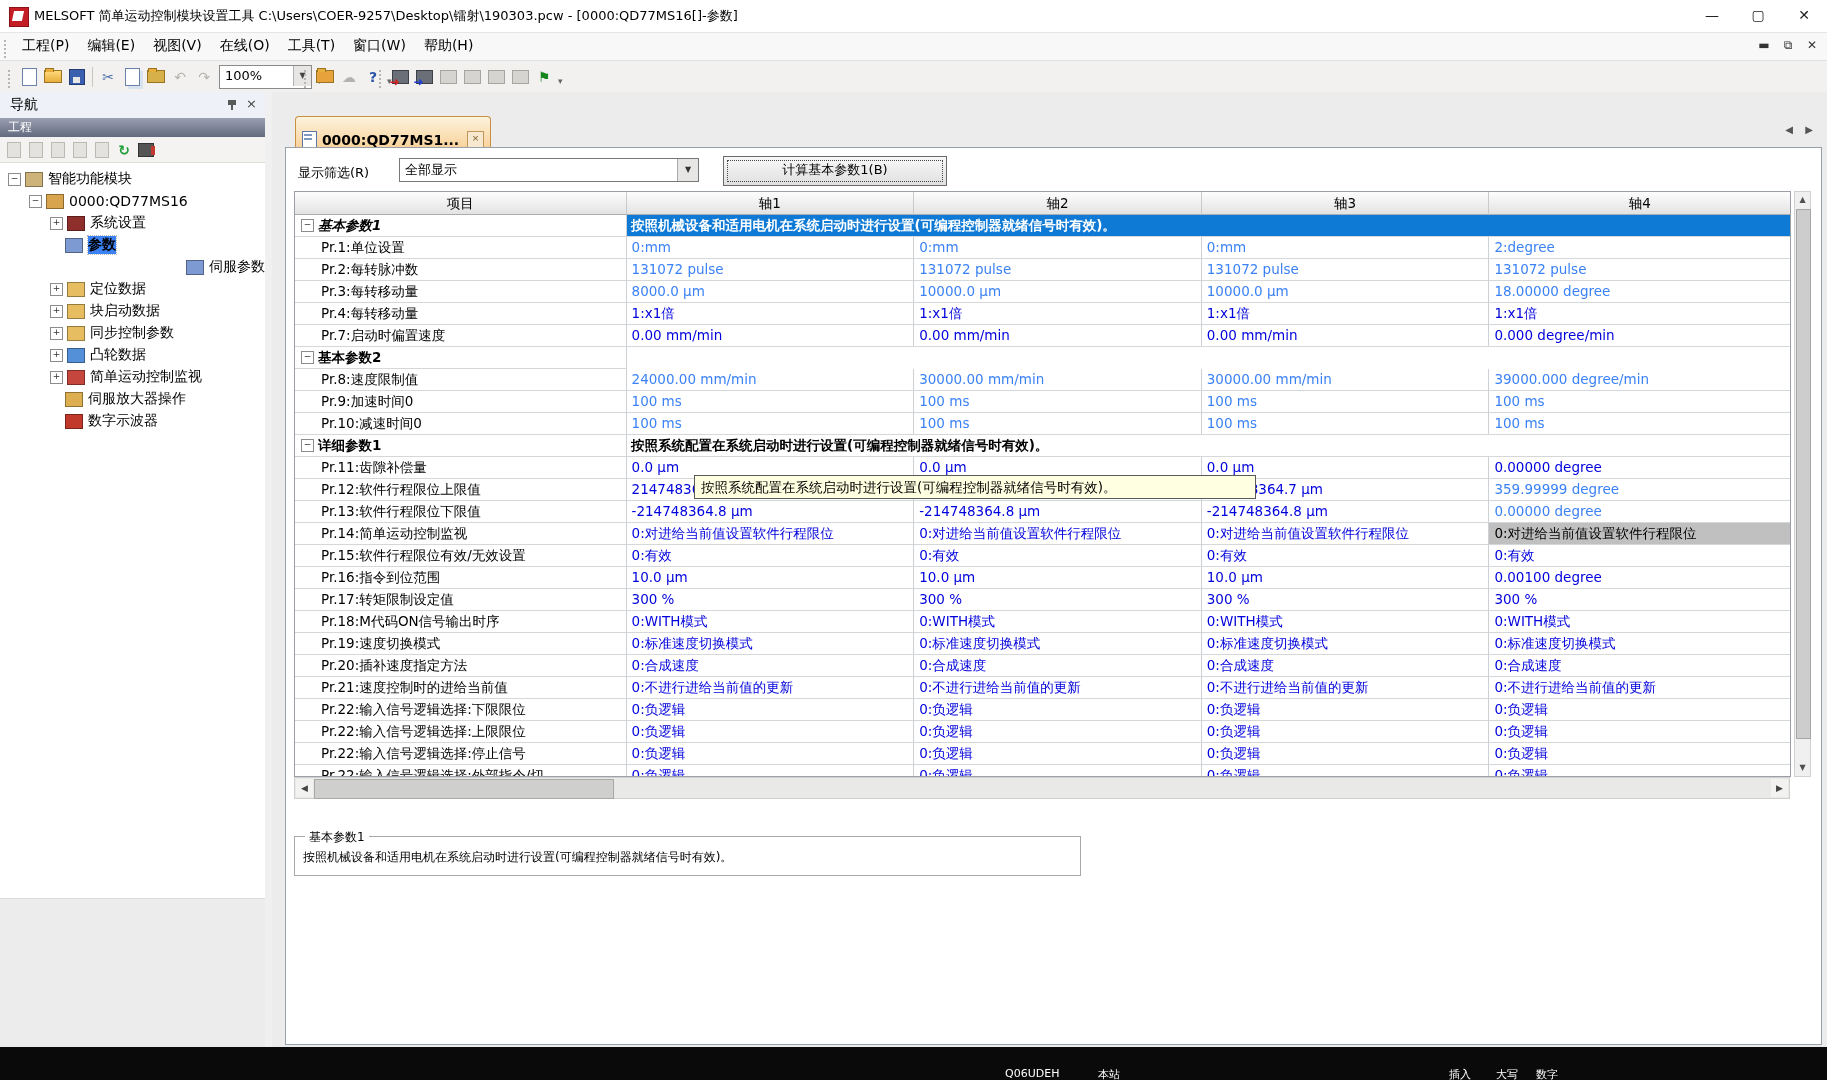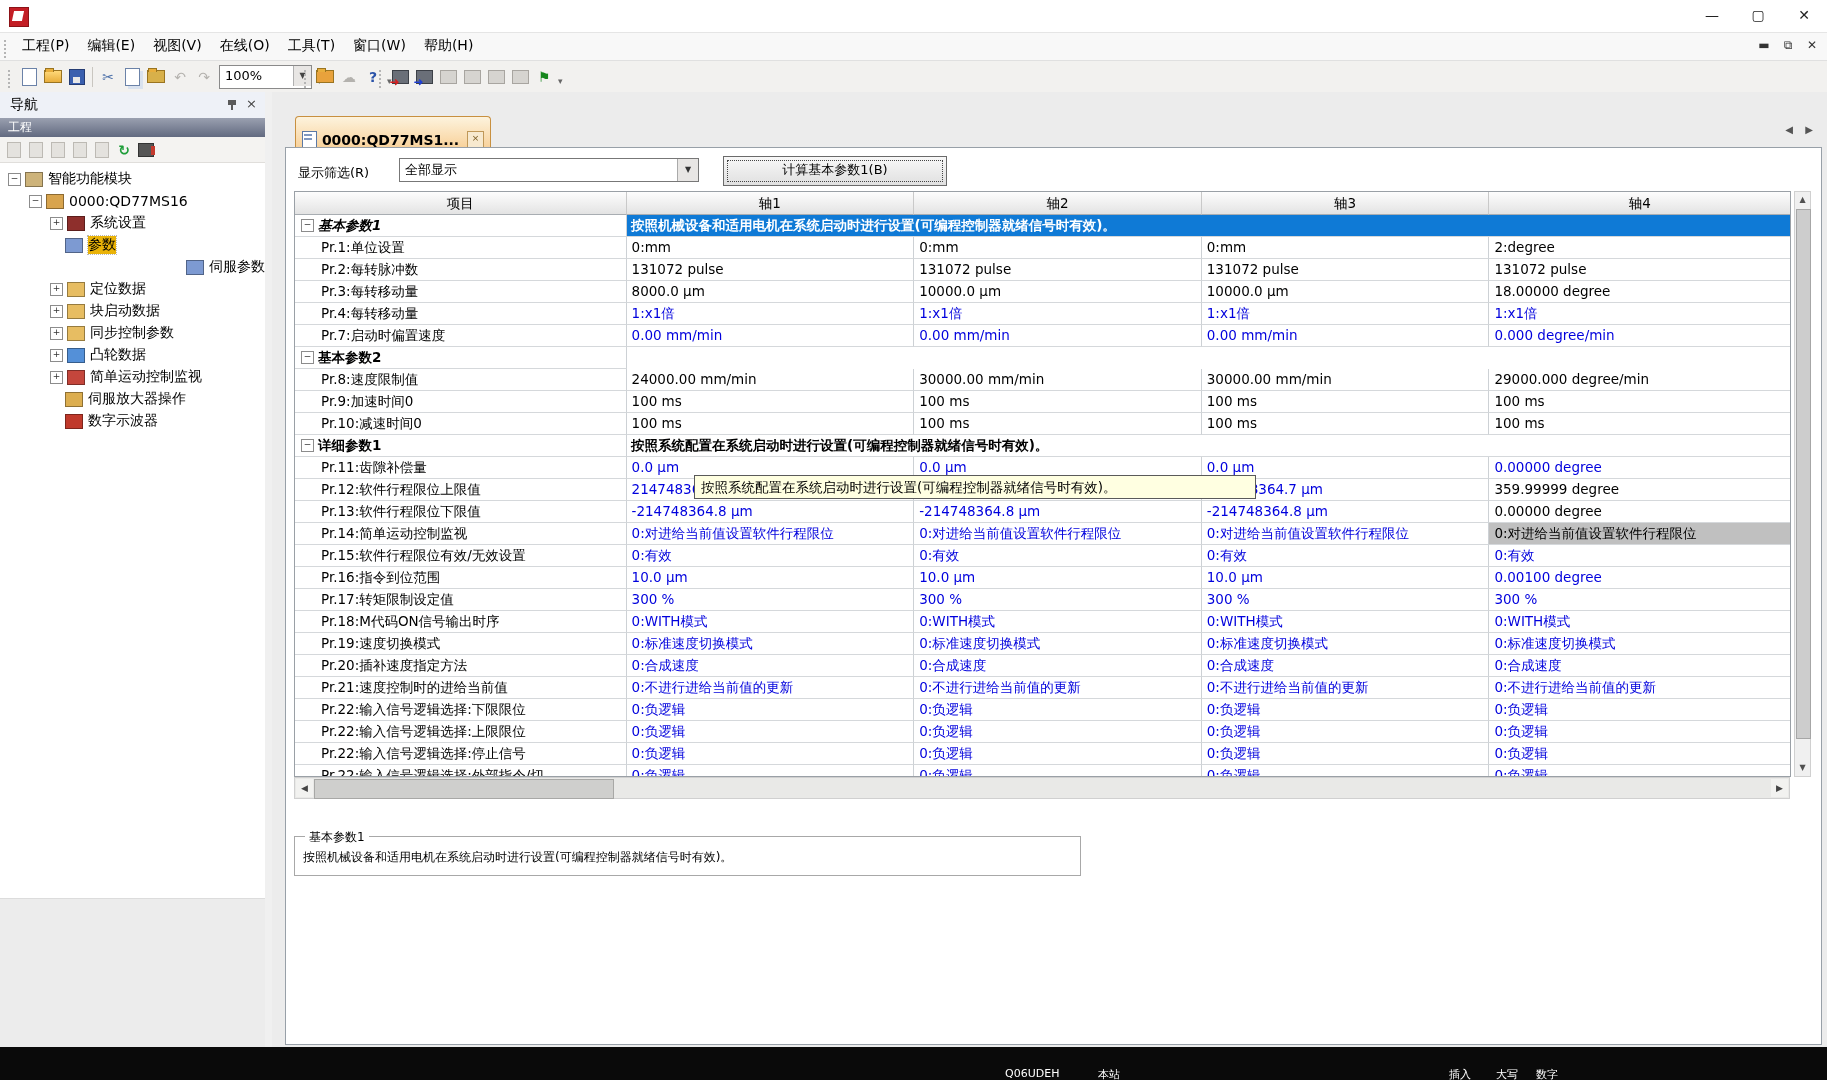--- a/index.html
+++ b/index.html
@@ -50,21 +50,21 @@
   .ic-clip{width:12px;height:14px;background:#e4e2de;border:1px solid #bdbab4;}
   .ic-refresh{color:#1f9e3a;font-size:14px;font-weight:bold;}
   .ic-navmod{width:14px;height:12px;background:#555;border:1px solid #333;position:relative;}
   .ic-navmod::after{content:"";position:absolute;right:-2px;top:2px;width:4px;height:9px;background:#c43a2e;}
   #tree{position:absolute;left:0;top:76px;width:100%;bottom:150px;overflow:hidden;}
   .trow-n{height:22px;display:flex;align-items:center;white-space:nowrap;}
   .exp-box{width:11px;height:11px;border:1px solid #8c8c8c;background:#fff;font-size:9px;line-height:9px;text-align:center;color:#333;margin-right:4px;flex:0 0 auto;}
   .exp-none{width:15px;flex:0 0 auto;}
   .nicon{width:16px;height:13px;margin-right:5px;flex:0 0 auto;border:1px solid rgba(0,0,0,.35);}
   .tlabel{font-size:14px;}
-  .tlabel.sel{background:#eab308;outline:1px dotted #b8b8b8;}
+  .tlabel.sel{background:#3b82f6;outline:1px dotted #b8b8b8;font-weight:bold;}
   #nav-bottom{position:absolute;left:0;bottom:0;width:100%;height:148px;background:#ececec;border-top:1px solid #dcdcdc;}
   #splitter{position:absolute;left:265px;top:92px;width:7px;bottom:33px;background:#f0f0f0;}
   
   #docarea{position:absolute;left:272px;top:92px;right:0;bottom:33px;background:#ececec;}
   #tabrow{position:absolute;left:0;top:24px;width:100%;height:31px;}
   #tab{position:absolute;left:23px;top:0;width:196px;height:46px;background:linear-gradient(#fdf3dd,#f6c27c);border:1px solid #c89040;border-bottom:none;border-radius:4px 4px 0 0;display:flex;align-items:center;padding:0 6px;box-sizing:border-box;}
   #tab-icon{width:13px;height:15px;background:#fff;border:1px solid #5b79a6;margin-right:5px;position:relative;}
   #tab-icon::after{content:"";position:absolute;left:1px;top:2px;width:8px;height:2px;background:#7f98c0;box-shadow:0 4px 0 #7f98c0;}
   #tab-label{font-weight:bold;font-size:14px;}
   #tab-close{margin-left:8px;width:15px;height:15px;background:#f7e9cf;border:1px solid #c09858;font-size:9px;line-height:13px;text-align:center;color:#7a5a20;}
@@ -83,21 +83,21 @@
   .hcell{box-sizing:border-box;border-right:1px solid #c9c9c9;border-bottom:1px solid #a8adb2;background:linear-gradient(#fdfdfd,#e3e3e3);text-align:center;line-height:22px;font-size:13.5px;}
   .trow{display:flex;height:22px;}
   .cell{box-sizing:border-box;border-right:1px solid #cdd1d5;border-bottom:1px solid #d5d8db;line-height:21px;overflow:hidden;white-space:nowrap;font-size:13.5px;}
   .w0{width:332px;} .w1{width:288px;} .w2{width:288px;} .w3{width:288px;} .w4{width:301px;border-right:none;}
   .item-cell{padding-left:4px;display:flex;align-items:center;}
   .exp{width:11px;height:11px;border:1px solid #8c8c8c;background:#fff;font-size:9px;line-height:9px;text-align:center;color:#333;margin:0 4px 0 2px;flex:0 0 auto;}
   .glabel{font-weight:bold;}
   .glabel.it{font-style:italic;}
   .plabel{padding-left:22px;}
   .val-cell{padding-left:5px;}
-  .v-b{color:#0000dd;} .v-k{color:#000000;}
+  .v-b{color:#0000dd;} .v-k{color:#3b82f6;}
   .cell-sel{background:#c0c0c0;color:#000 !important;}
   .span-cell{flex:1;font-weight:bold;padding-left:4px;border-right:none;}
   .sel-blue{background:#0f7ad6;color:#fff;}
   
   #vscroll{position:absolute;left:1508px;top:43px;width:17px;height:586px;background:#f0f0f0;border:1px solid #d0d0d0;box-sizing:border-box;}
   .sbtn{position:absolute;left:0;width:15px;height:16px;background:#f0f0f0;text-align:center;font-size:8px;line-height:16px;color:#505050;}
   #vs-up{top:0;} #vs-down{bottom:0;}
   #vs-thumb{position:absolute;left:1px;top:17px;width:13px;height:528px;background:#cdcdcd;border:1px solid #a6a6a6;}
   #hscroll{position:absolute;left:8px;top:629px;width:1496px;height:22px;background:#e9e9e7;border:1px solid #d0d0d0;box-sizing:border-box;}
   #hs-left{position:absolute;left:1px;top:1px;width:17px;height:18px;text-align:center;font-size:9px;line-height:18px;color:#444;background:#f2f2f0;}
@@ -115,20 +115,21 @@
   #st-cpu{left:1005px;} #st-station{left:1098px;}
   #st-ins{left:1449px;} #st-caps{left:1496px;} #st-num{left:1536px;}
 </style>
 </head>
 <body>
 
 <div id="root">
 
   <div id="titlebar">
     <div id="app-icon"></div>
+    <span id="title-text">MELSOFT 简单运动控制模块设置工具 C:\Users\COER-9257\Desktop\镭射\190303.pcw - [0000:QD77MS16[]-参数]</span>
     <div class="wbtn" id="btn-min">—</div>
     <div class="wbtn" id="btn-max">▢</div>
     <div class="wbtn" id="btn-close">✕</div>
   </div>
 
   <div id="menubar">
     <span class="grip"></span><span class="menu-item">工程(P)</span><span class="menu-item">编辑(E)</span><span class="menu-item">视图(V)</span><span class="menu-item">在线(O)</span><span class="menu-item">工具(T)</span><span class="menu-item">窗口(W)</span><span class="menu-item">帮助(H)</span>
     <span class="mdi-ctrl" style="right:52px">▬</span>
     <span class="mdi-ctrl" style="right:28px">⧉</span>
     <span class="mdi-ctrl" style="right:4px">✕</span>
@@ -393,21 +394,21 @@
                 <span class="glabel">基本参数2</span>
               </div>
             </div>
             <div class="trow">
               <div class="cell w0 item-cell">
                 <span class="plabel">Pr.8:速度限制值</span>
               </div>
               <div class="cell val-cell w1 v-k">24000.00 mm/min</div>
               <div class="cell val-cell w2 v-k">30000.00 mm/min</div>
               <div class="cell val-cell w3 v-k">30000.00 mm/min</div>
-              <div class="cell val-cell w4 v-k">29000.000 degree/min</div>
+              <div class="cell val-cell w4 v-k">39000.000 degree/min</div>
             </div>
             <div class="trow">
               <div class="cell w0 item-cell">
                 <span class="plabel">Pr.9:加速时间0</span>
               </div>
               <div class="cell val-cell w1 v-k">100 ms</div>
               <div class="cell val-cell w2 v-k">100 ms</div>
               <div class="cell val-cell w3 v-k">100 ms</div>
               <div class="cell val-cell w4 v-k">100 ms</div>
             </div>

